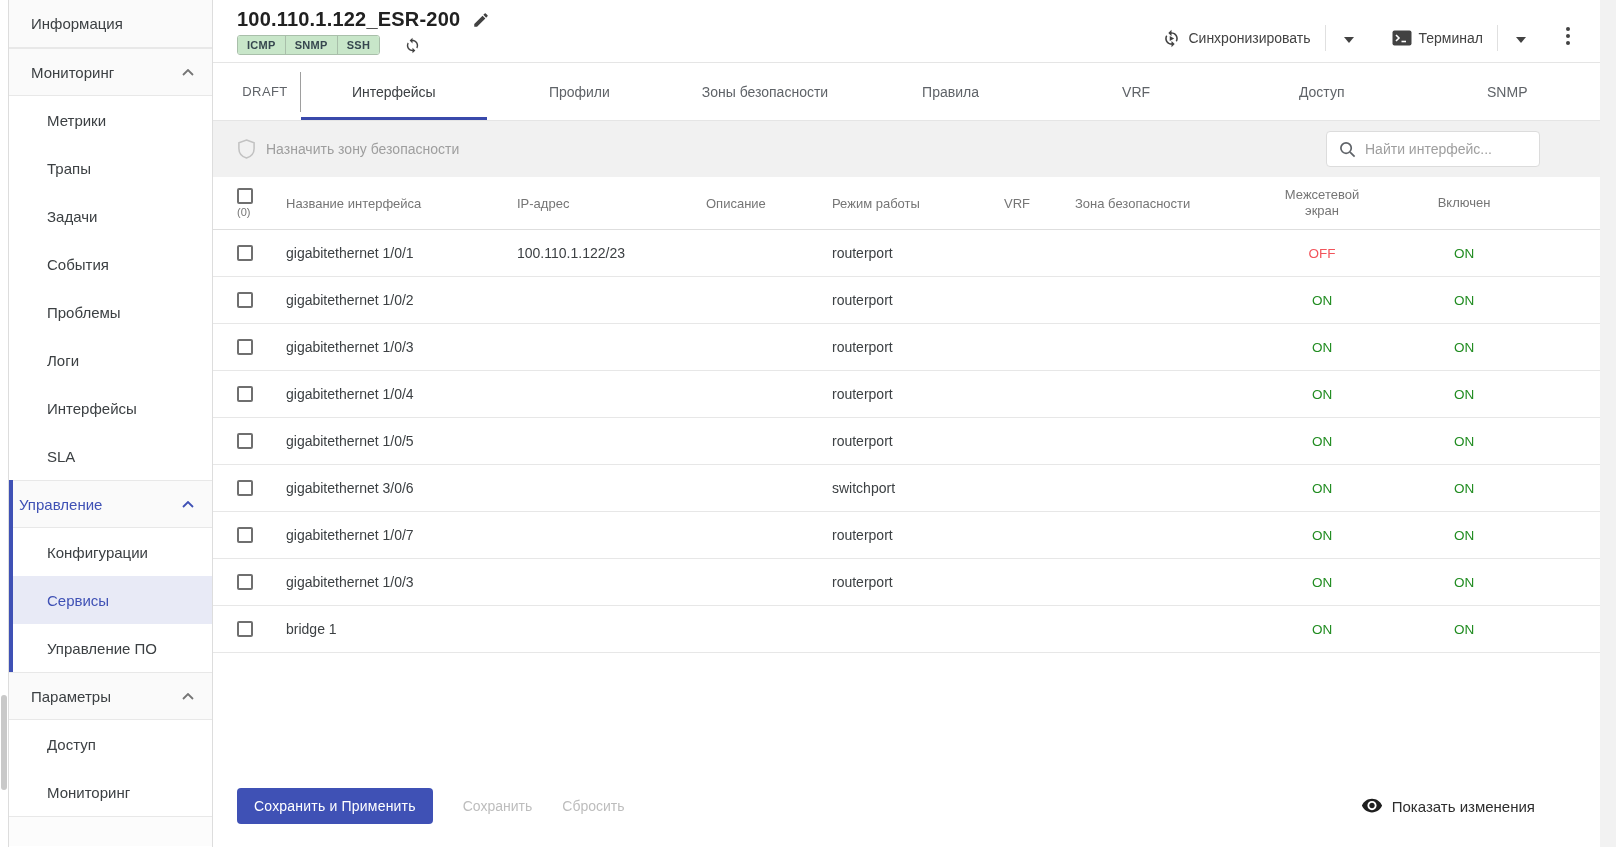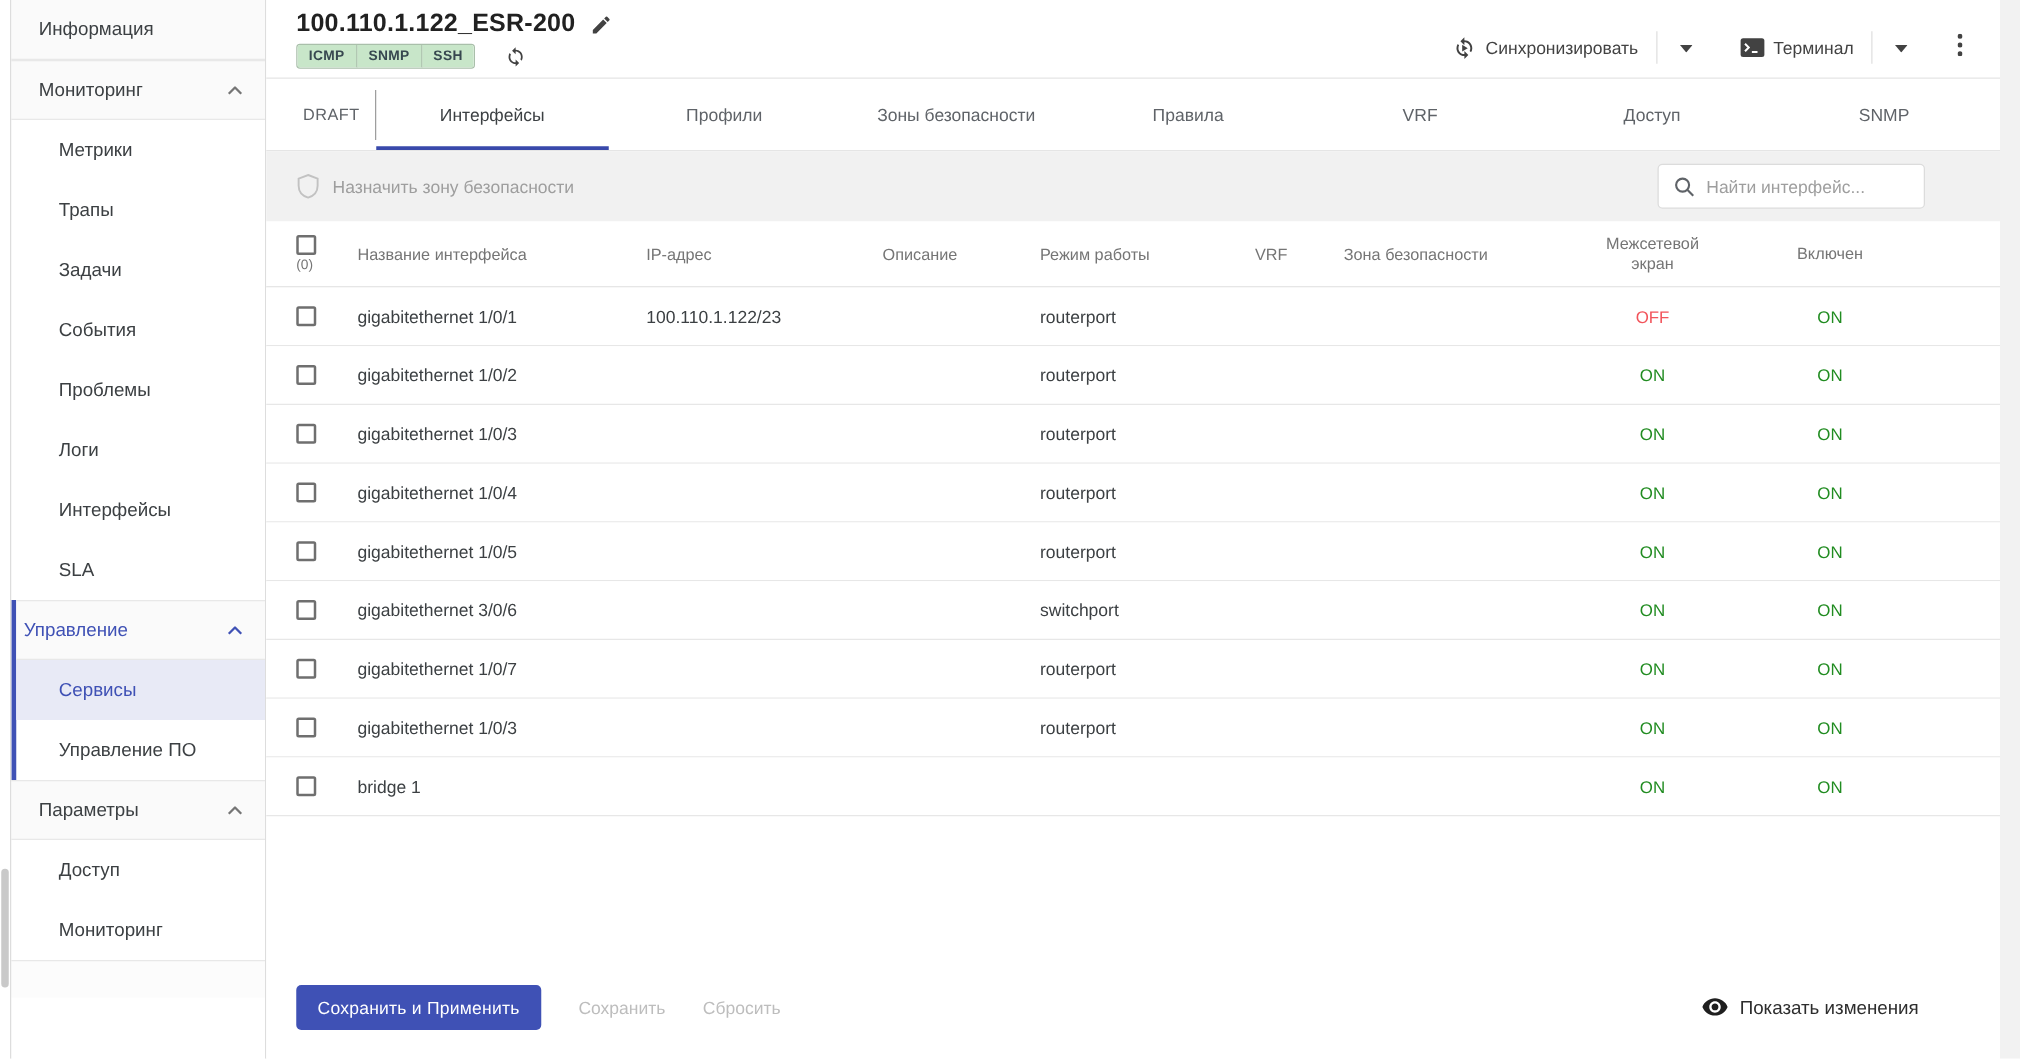--- a/index.html
+++ b/index.html
@@ -133,20 +133,23 @@
 
   <div class="sb-group-accent">
     <div class="sb-item hdr accent">
       <span>Управление</span>
       <span class="chev">
           <svg width="12" height="7" viewBox="0 0 12 7">
             <path d="M1 6l5-5 5 5" stroke="currentColor" stroke-width="1.8" fill="none"></path>
           </svg>
         </span>
     </div>
+    <div class="sb-item sub">
+        <span>Конфигурации</span>
+      </div>
     <div class="sb-item sub selected">
         <span>Сервисы</span>
       </div>
     <div class="sb-item sub">
         <span>Управление ПО</span>
       </div>
   </div>
 
   <div class="sb-item hdr">
     <span>Параметры</span>

